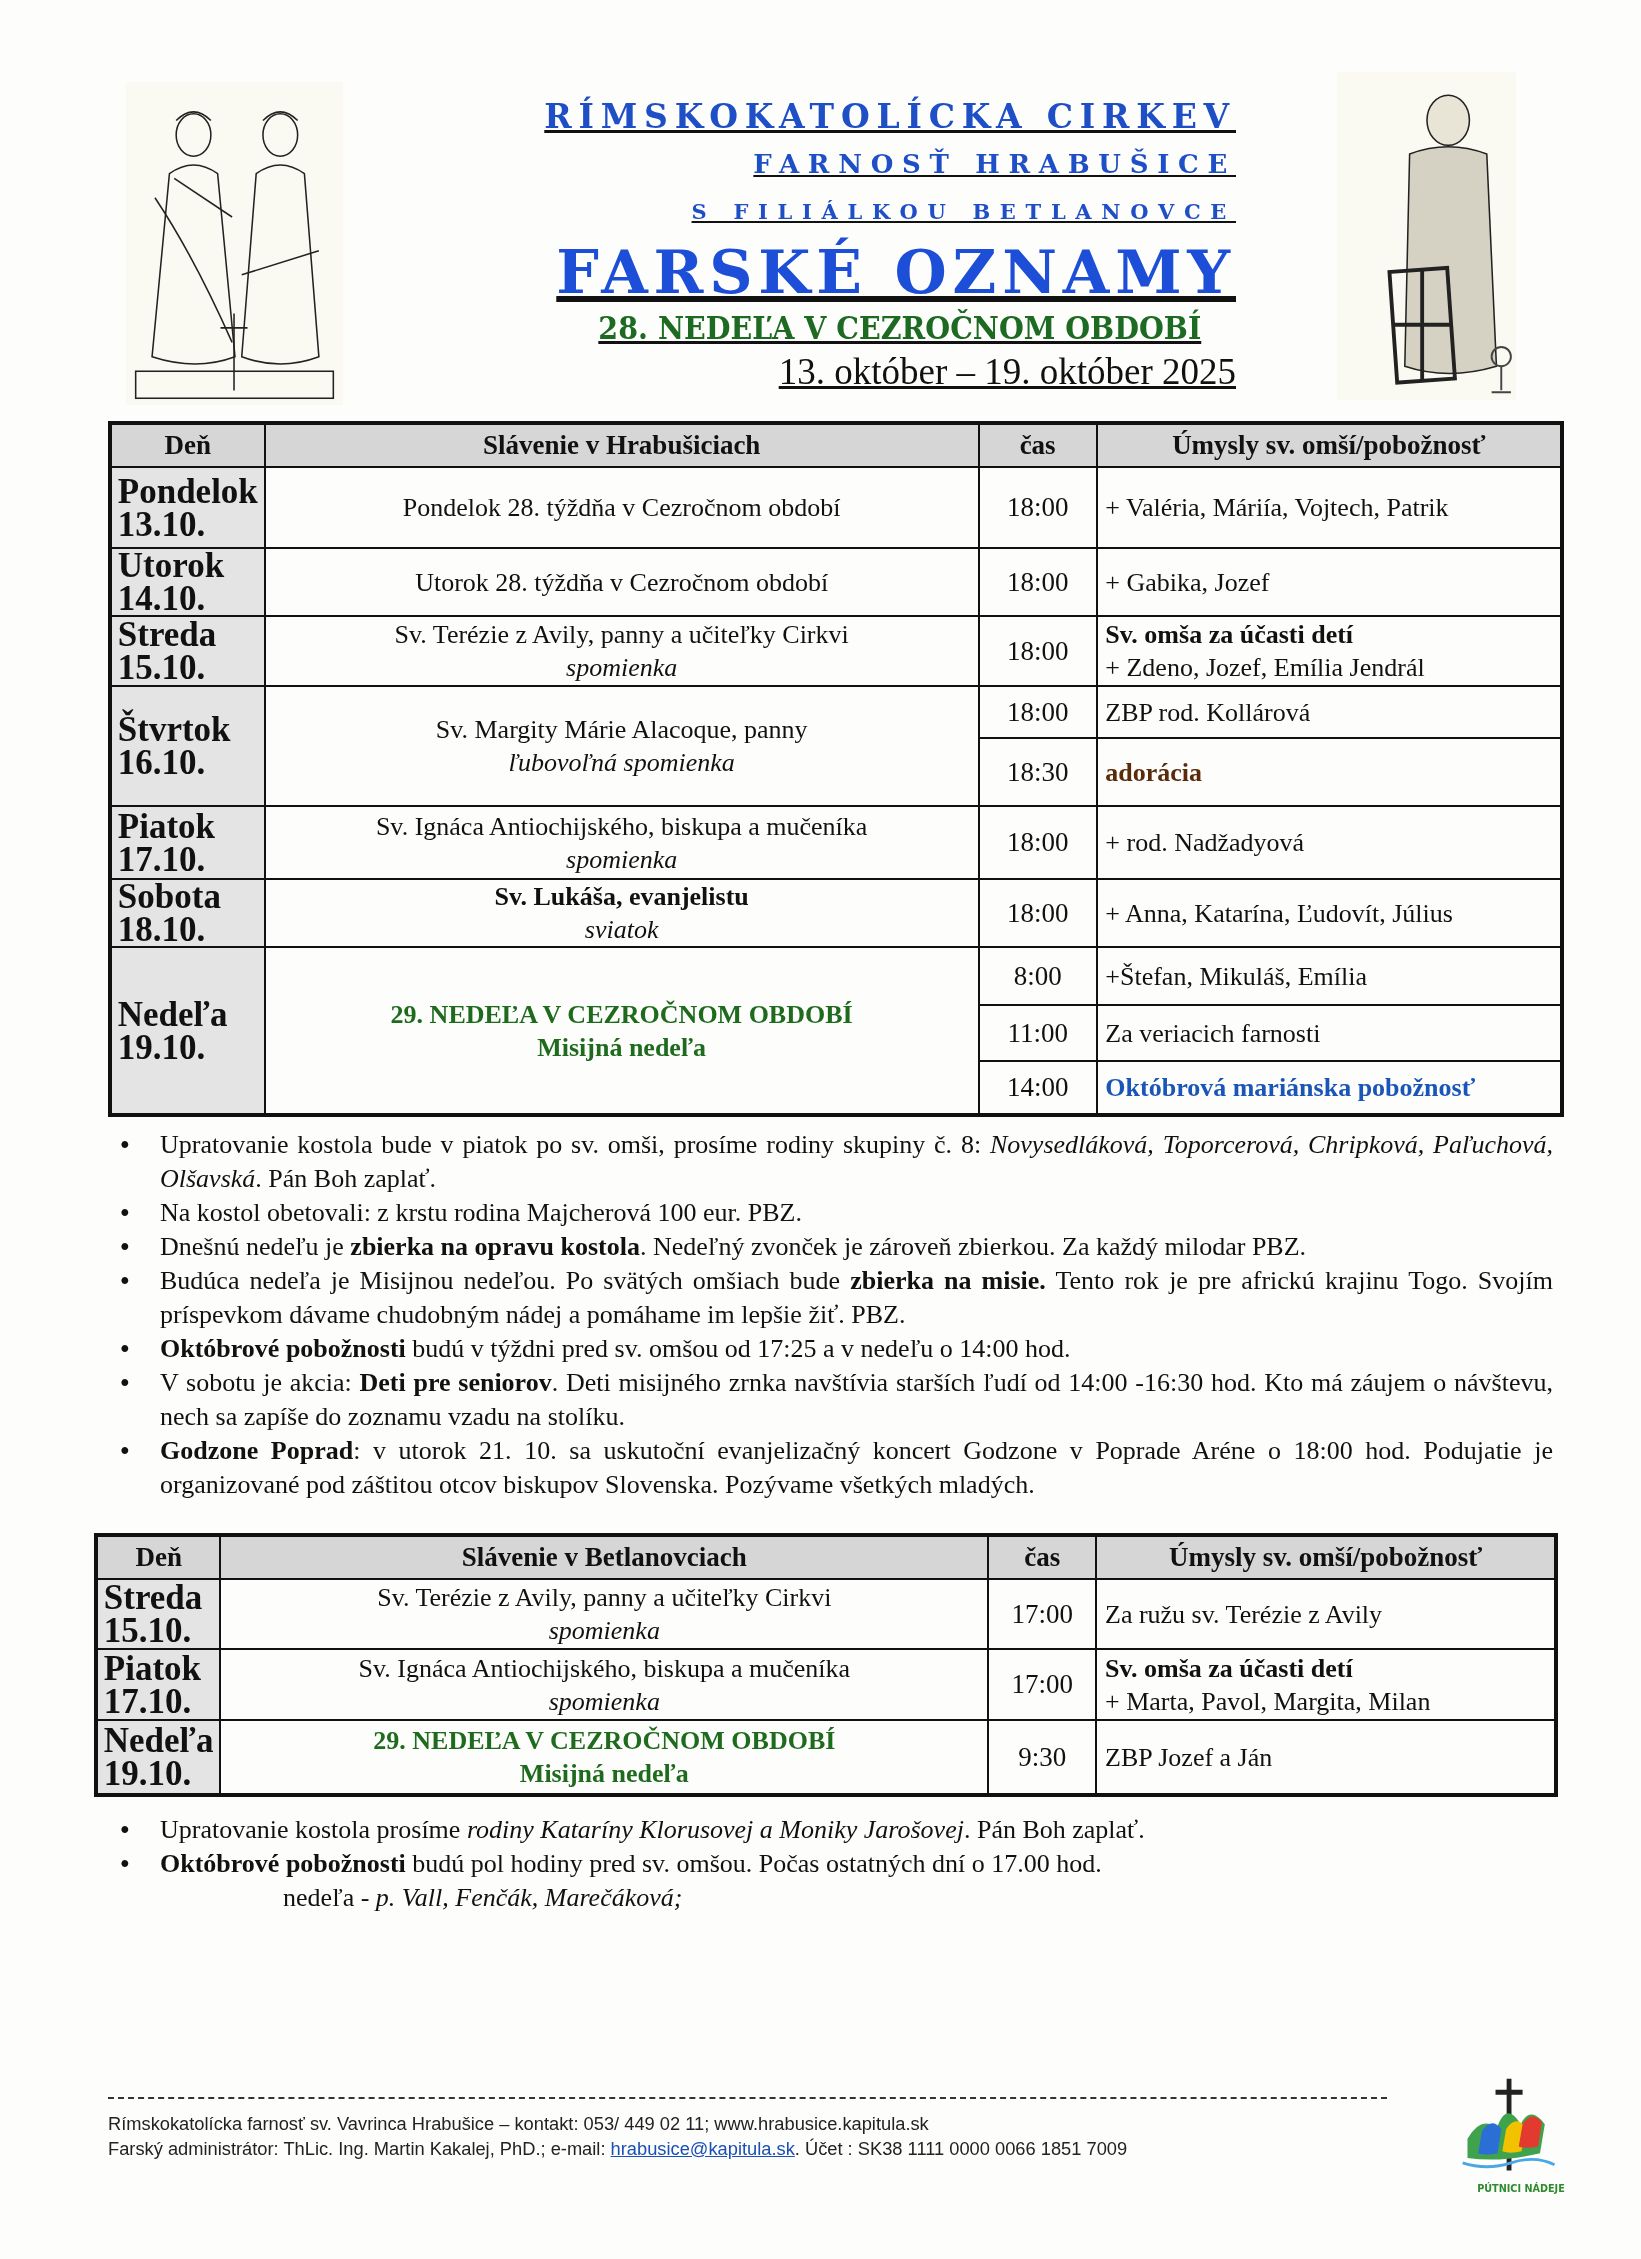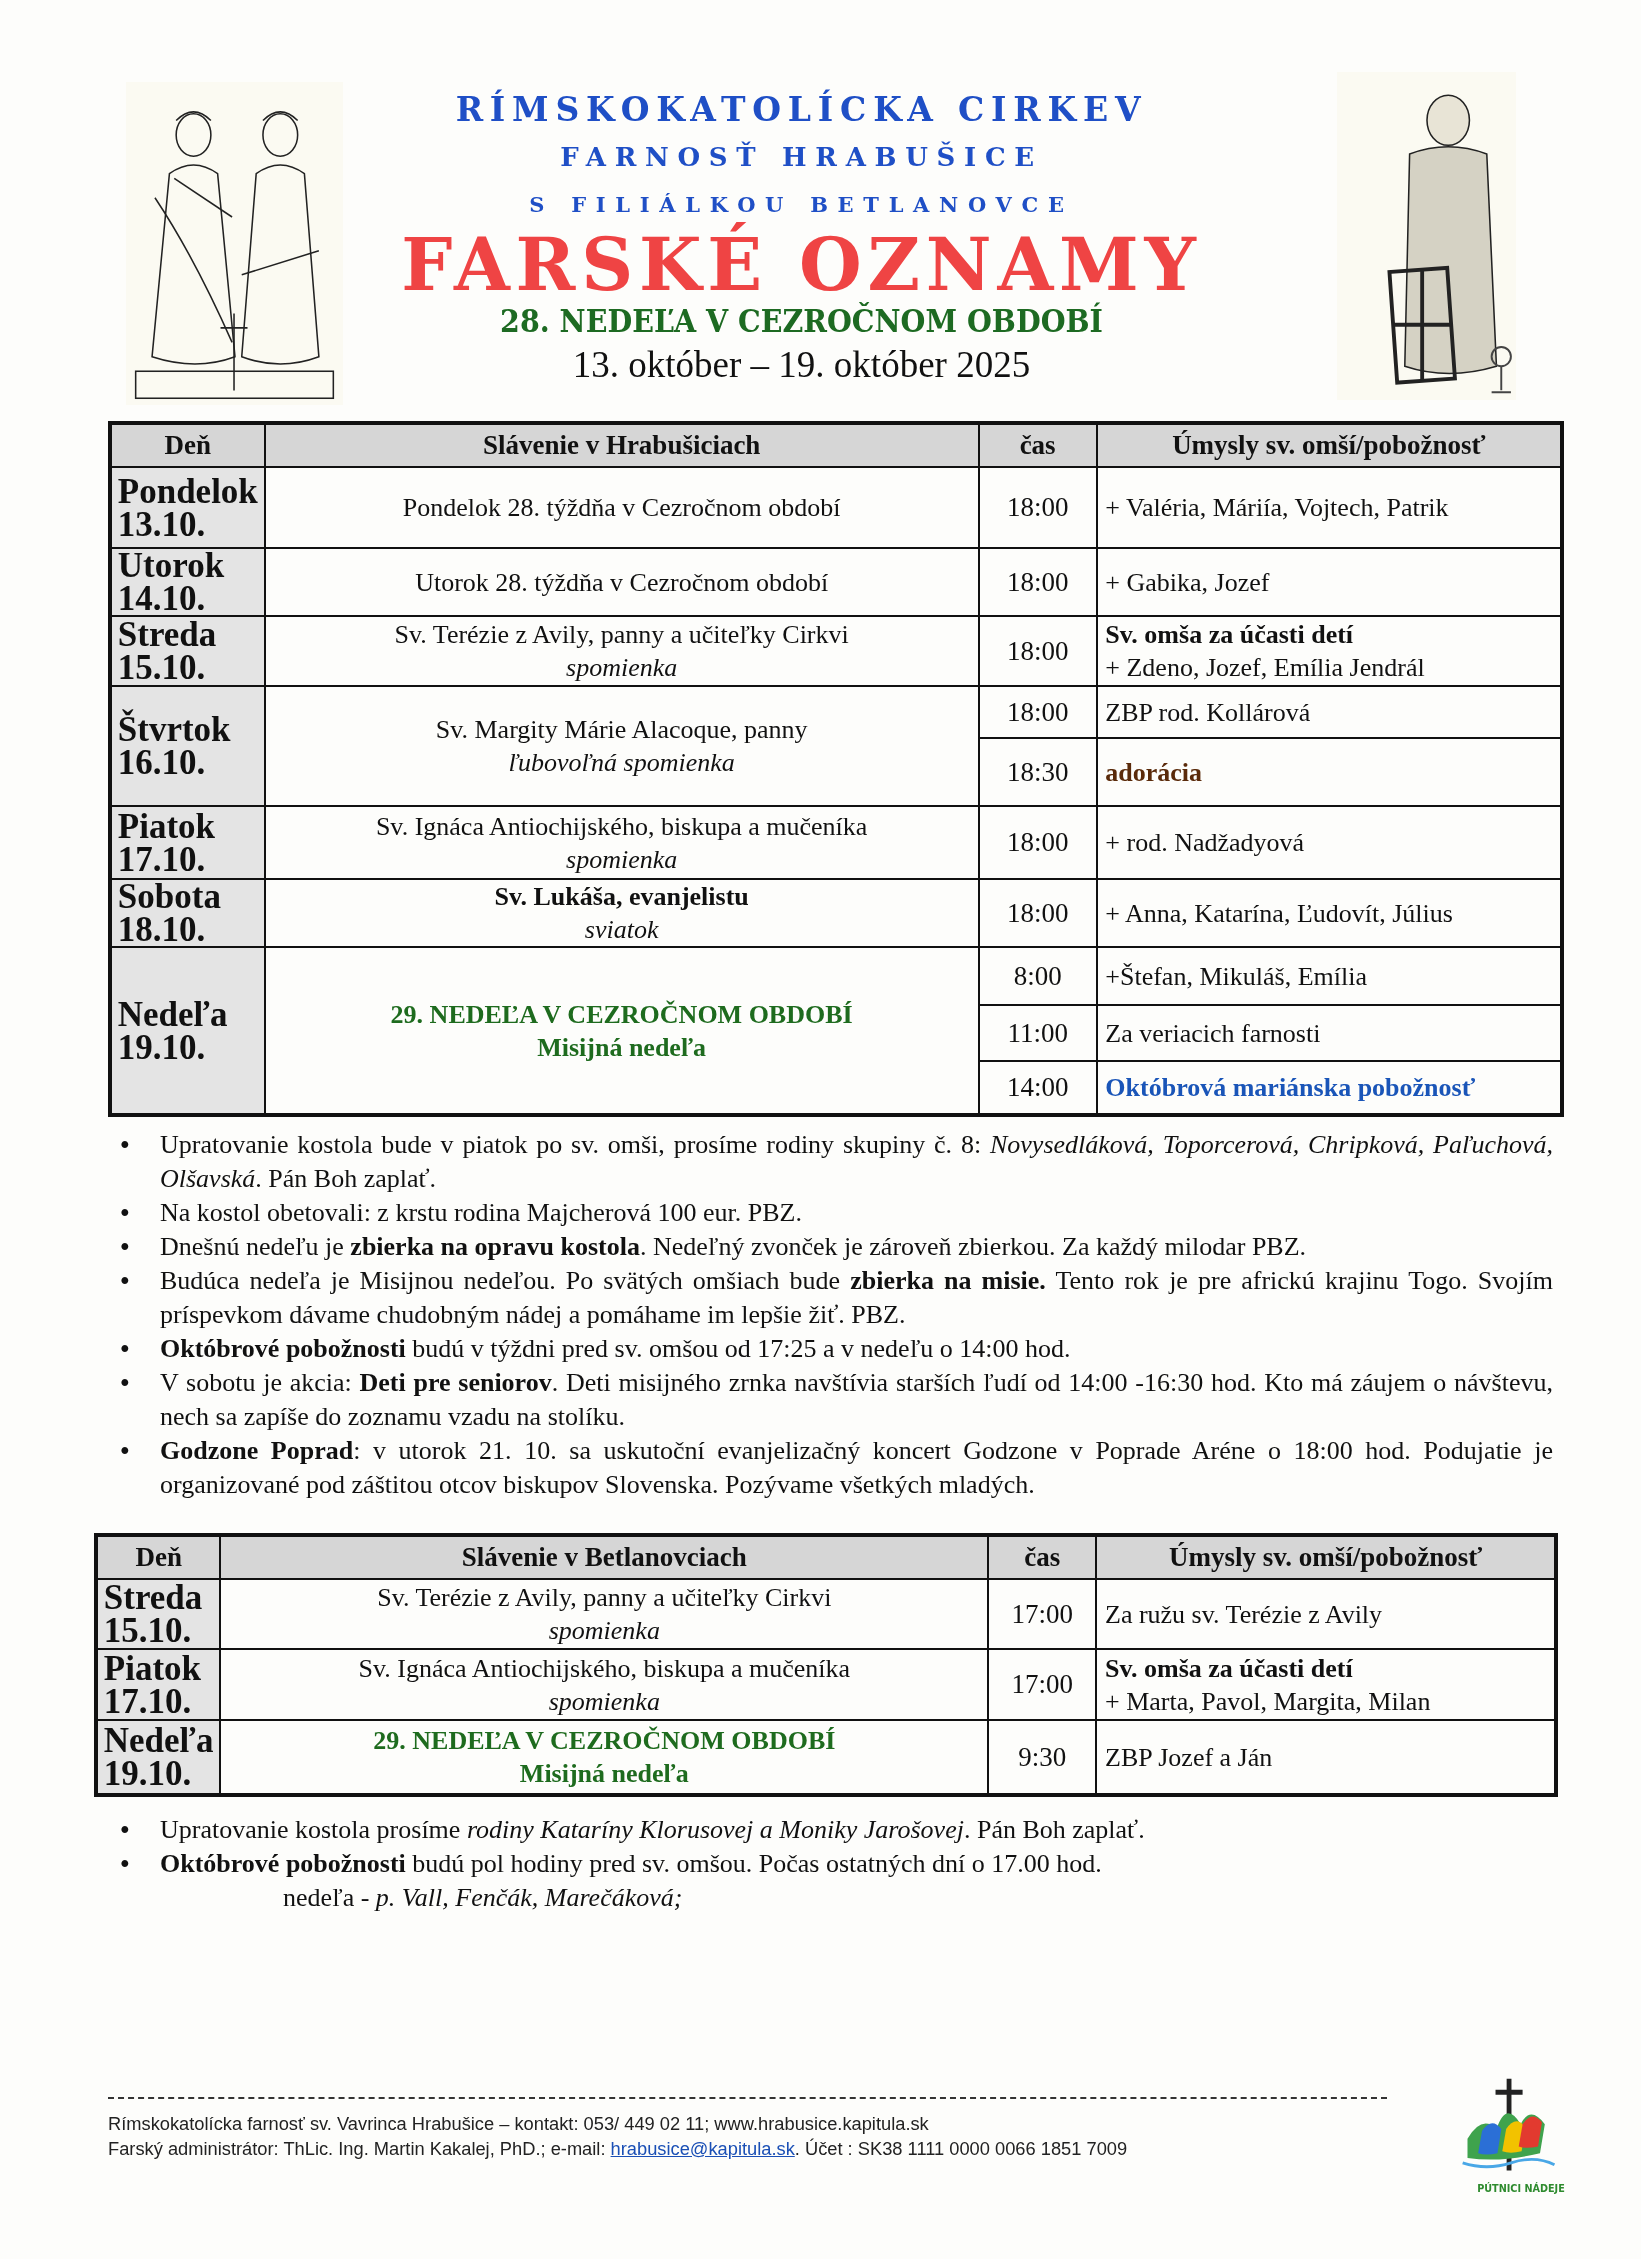--- a/index.html
+++ b/index.html
@@ -5,25 +5,25 @@
   * { box-sizing: border-box; margin: 0; padding: 0; }
   html, body { width: 1641px; height: 2259px; background: #fdfdfb; }
   body { position: relative; font-family: "Liberation Sans", sans-serif; color: #111; overflow: hidden; }
 
   
   .hdr-img { position: absolute; background: #fbfaf2; }
   .hdr-img.left { left: 126px; top: 82px; width: 217px; height: 323px; }
   .hdr-img.right { left: 1337px; top: 72px; width: 179px; height: 328px; }
   .hdr-img svg { width: 100%; height: 100%; }
 
-  .title-block { position: absolute; left: 367px; top: 87px; width: 869px; text-align: center; }
+  .title-block { position: absolute; left: 367px; top: 94px; width: 869px; text-align: right; text-decoration: underline; }
   .t1 { font-family: "DejaVu Serif", serif; font-weight: bold; color: #1f4fc6; font-size: 33px; letter-spacing: 6.8px; line-height: 46px; }
   .t2 { font-family: "DejaVu Serif", serif; font-weight: bold; color: #1f4fc6; font-size: 26px; letter-spacing: 8.7px; line-height: 48px; }
   .t3 { font-family: "DejaVu Serif", serif; font-weight: bold; color: #1f4fc6; font-size: 21px; letter-spacing: 9.7px; line-height: 48px; }
-  .t4 { font-family: "DejaVu Serif", serif; font-weight: bold; color: #ef4444; font-size: 72px; letter-spacing: 5.8px; line-height: 68px; margin-top: 1.9px; }
+  .t4 { font-family: "DejaVu Serif", serif; font-weight: bold; color: #1d4ed8; font-size: 60px; letter-spacing: 5.8px; line-height: 68px; margin-top: 1.9px; }
   .t5 { font-family: "DejaVu Serif", serif; font-weight: bold; color: #1d6a22; font-size: 31px; line-height: 44px; transform: scaleX(0.92); }
   .t6 { font-family: "Liberation Serif", serif; color: #111; font-size: 37px; line-height: 44px; }
 
   
   table.sched { position: absolute; border-collapse: collapse; border: 4.8px solid #111; font-family: "Liberation Serif", serif; }
   table.sched td, table.sched th { border: 2.4px solid #111; }
   table.sched th { background: #d6d6d6; font-weight: bold; font-size: 27px; height: 44px; text-align: center; font-family: "Liberation Serif", serif; }
   table.sched td.day { background: #e4e4e4; font-weight: bold; font-size: 35px; line-height: 33px; padding: 0 5.8px; vertical-align: middle; text-align: left; }
   table.sched td.cel { text-align: center; font-size: 26px; line-height: 33px; vertical-align: middle; }
   table.sched td.time { text-align: center; font-size: 27px; vertical-align: middle; margin-top: 10px; }

